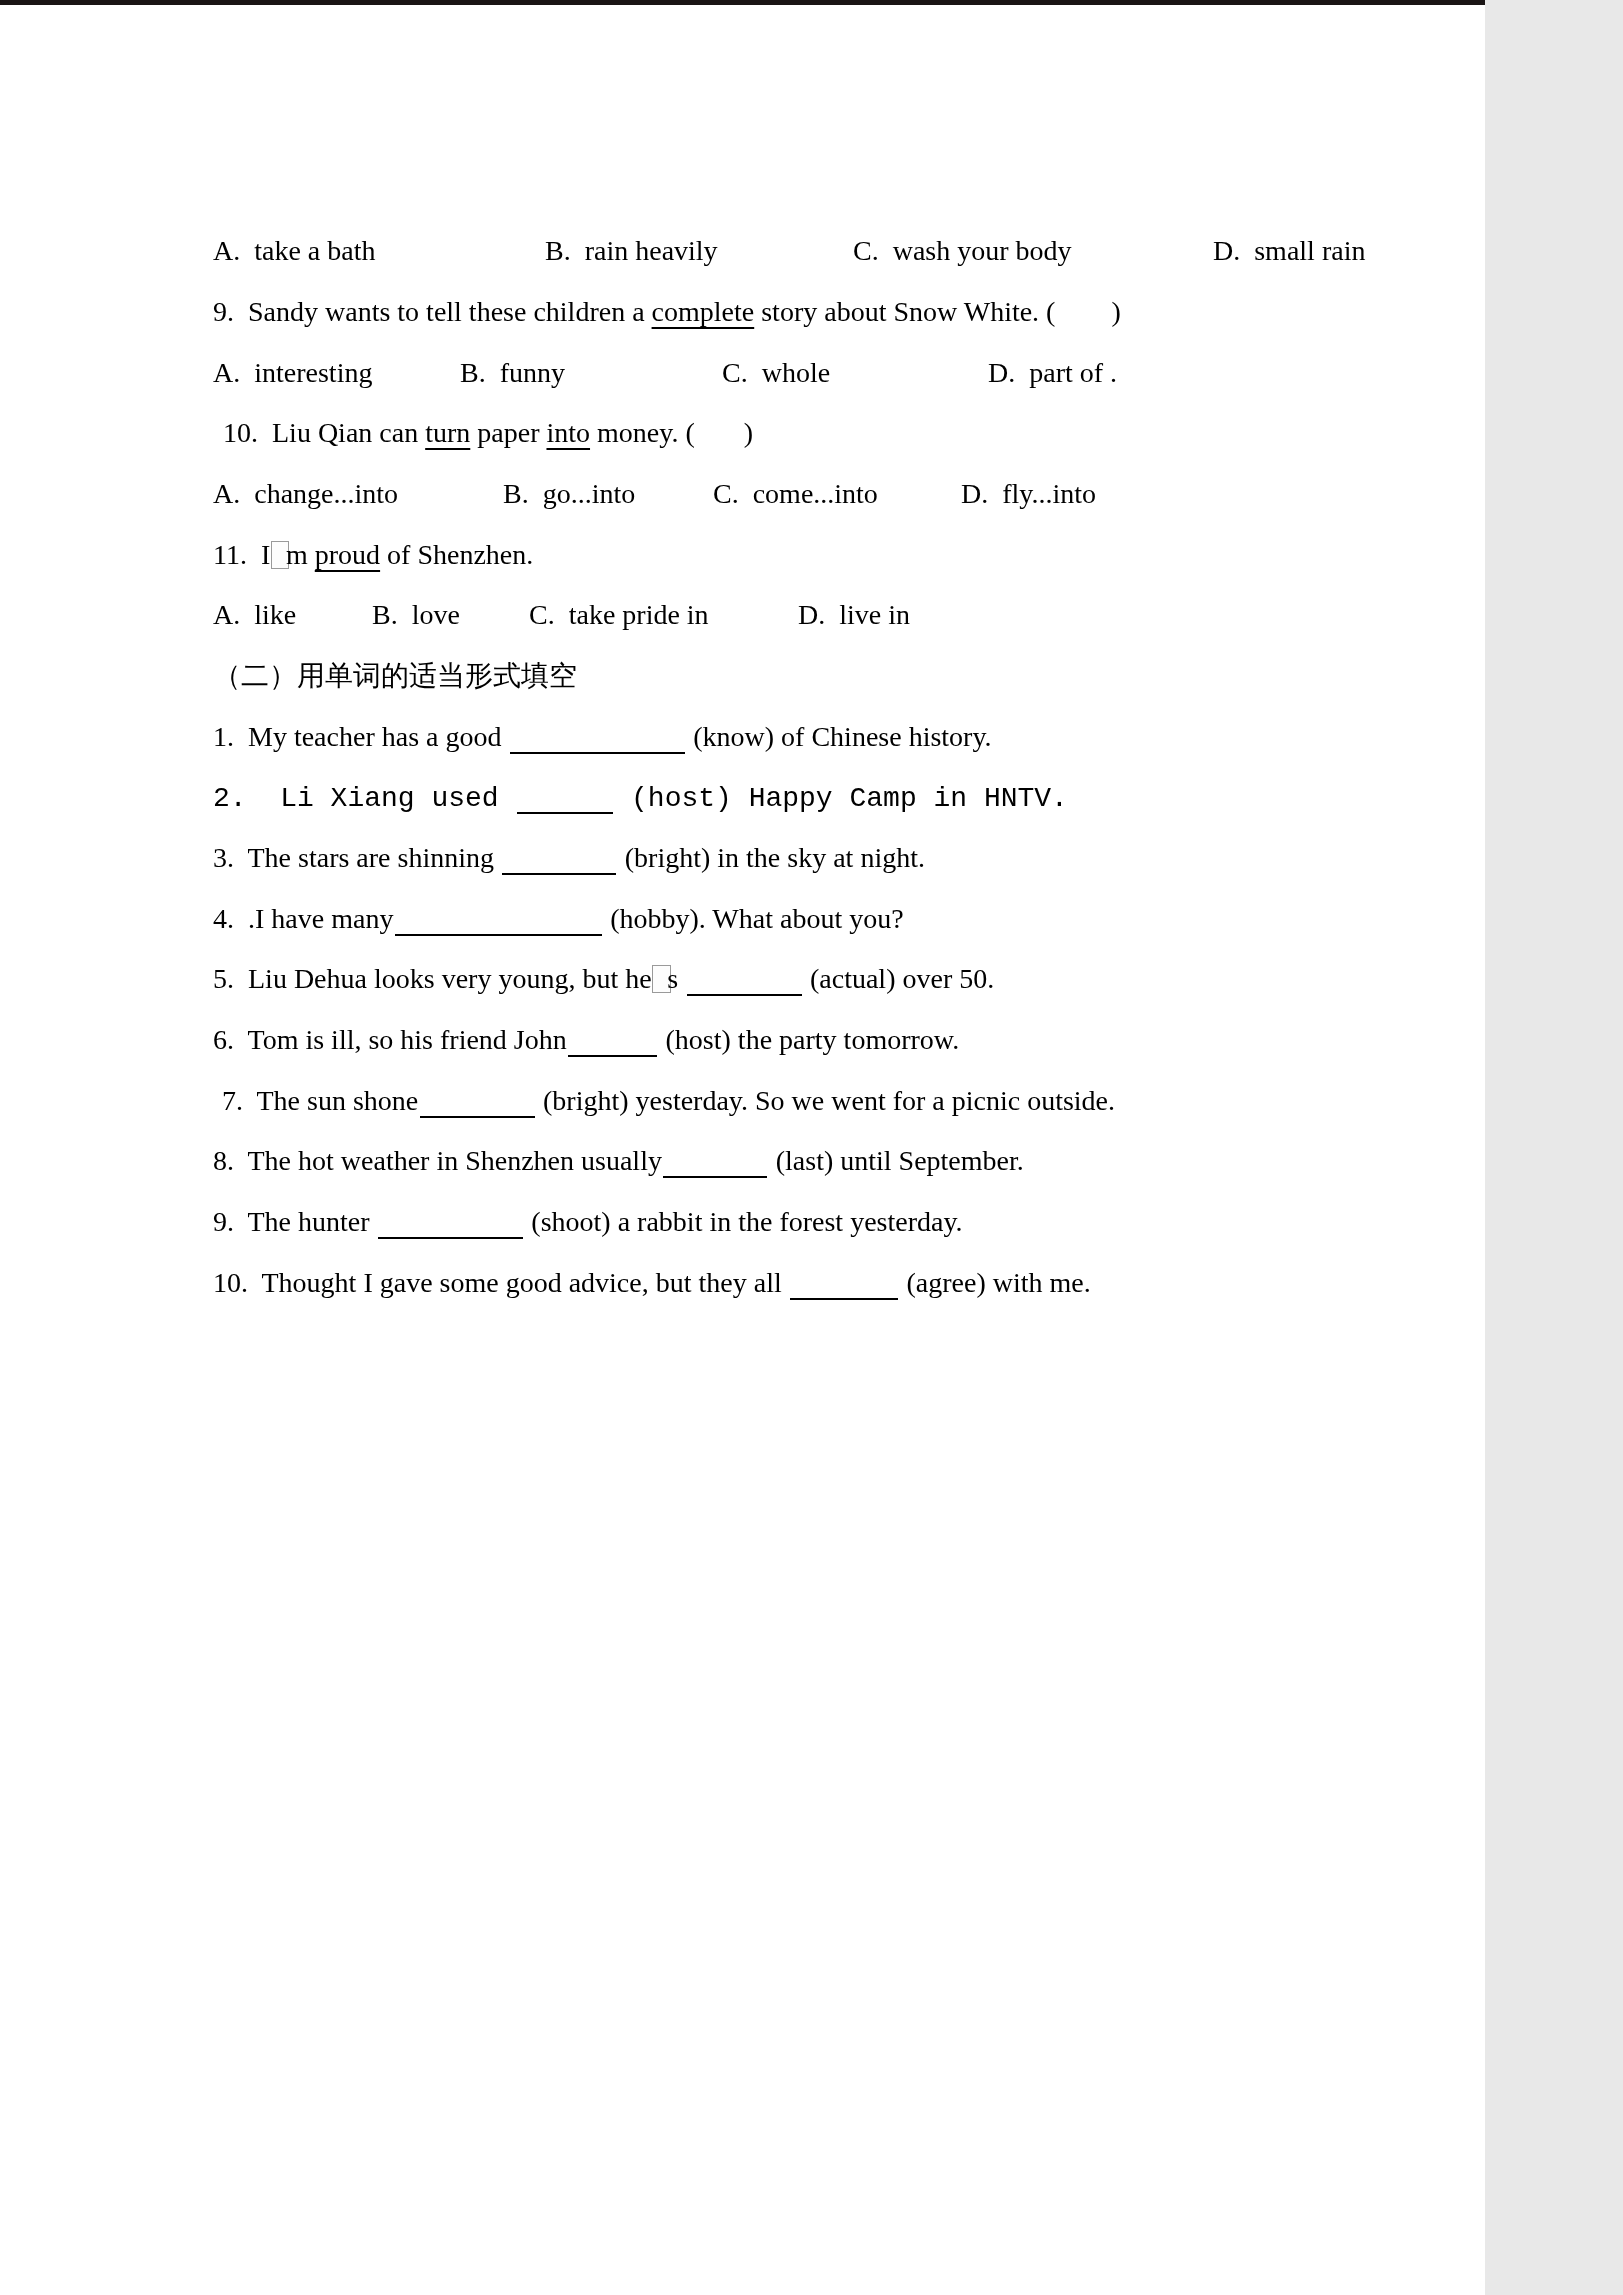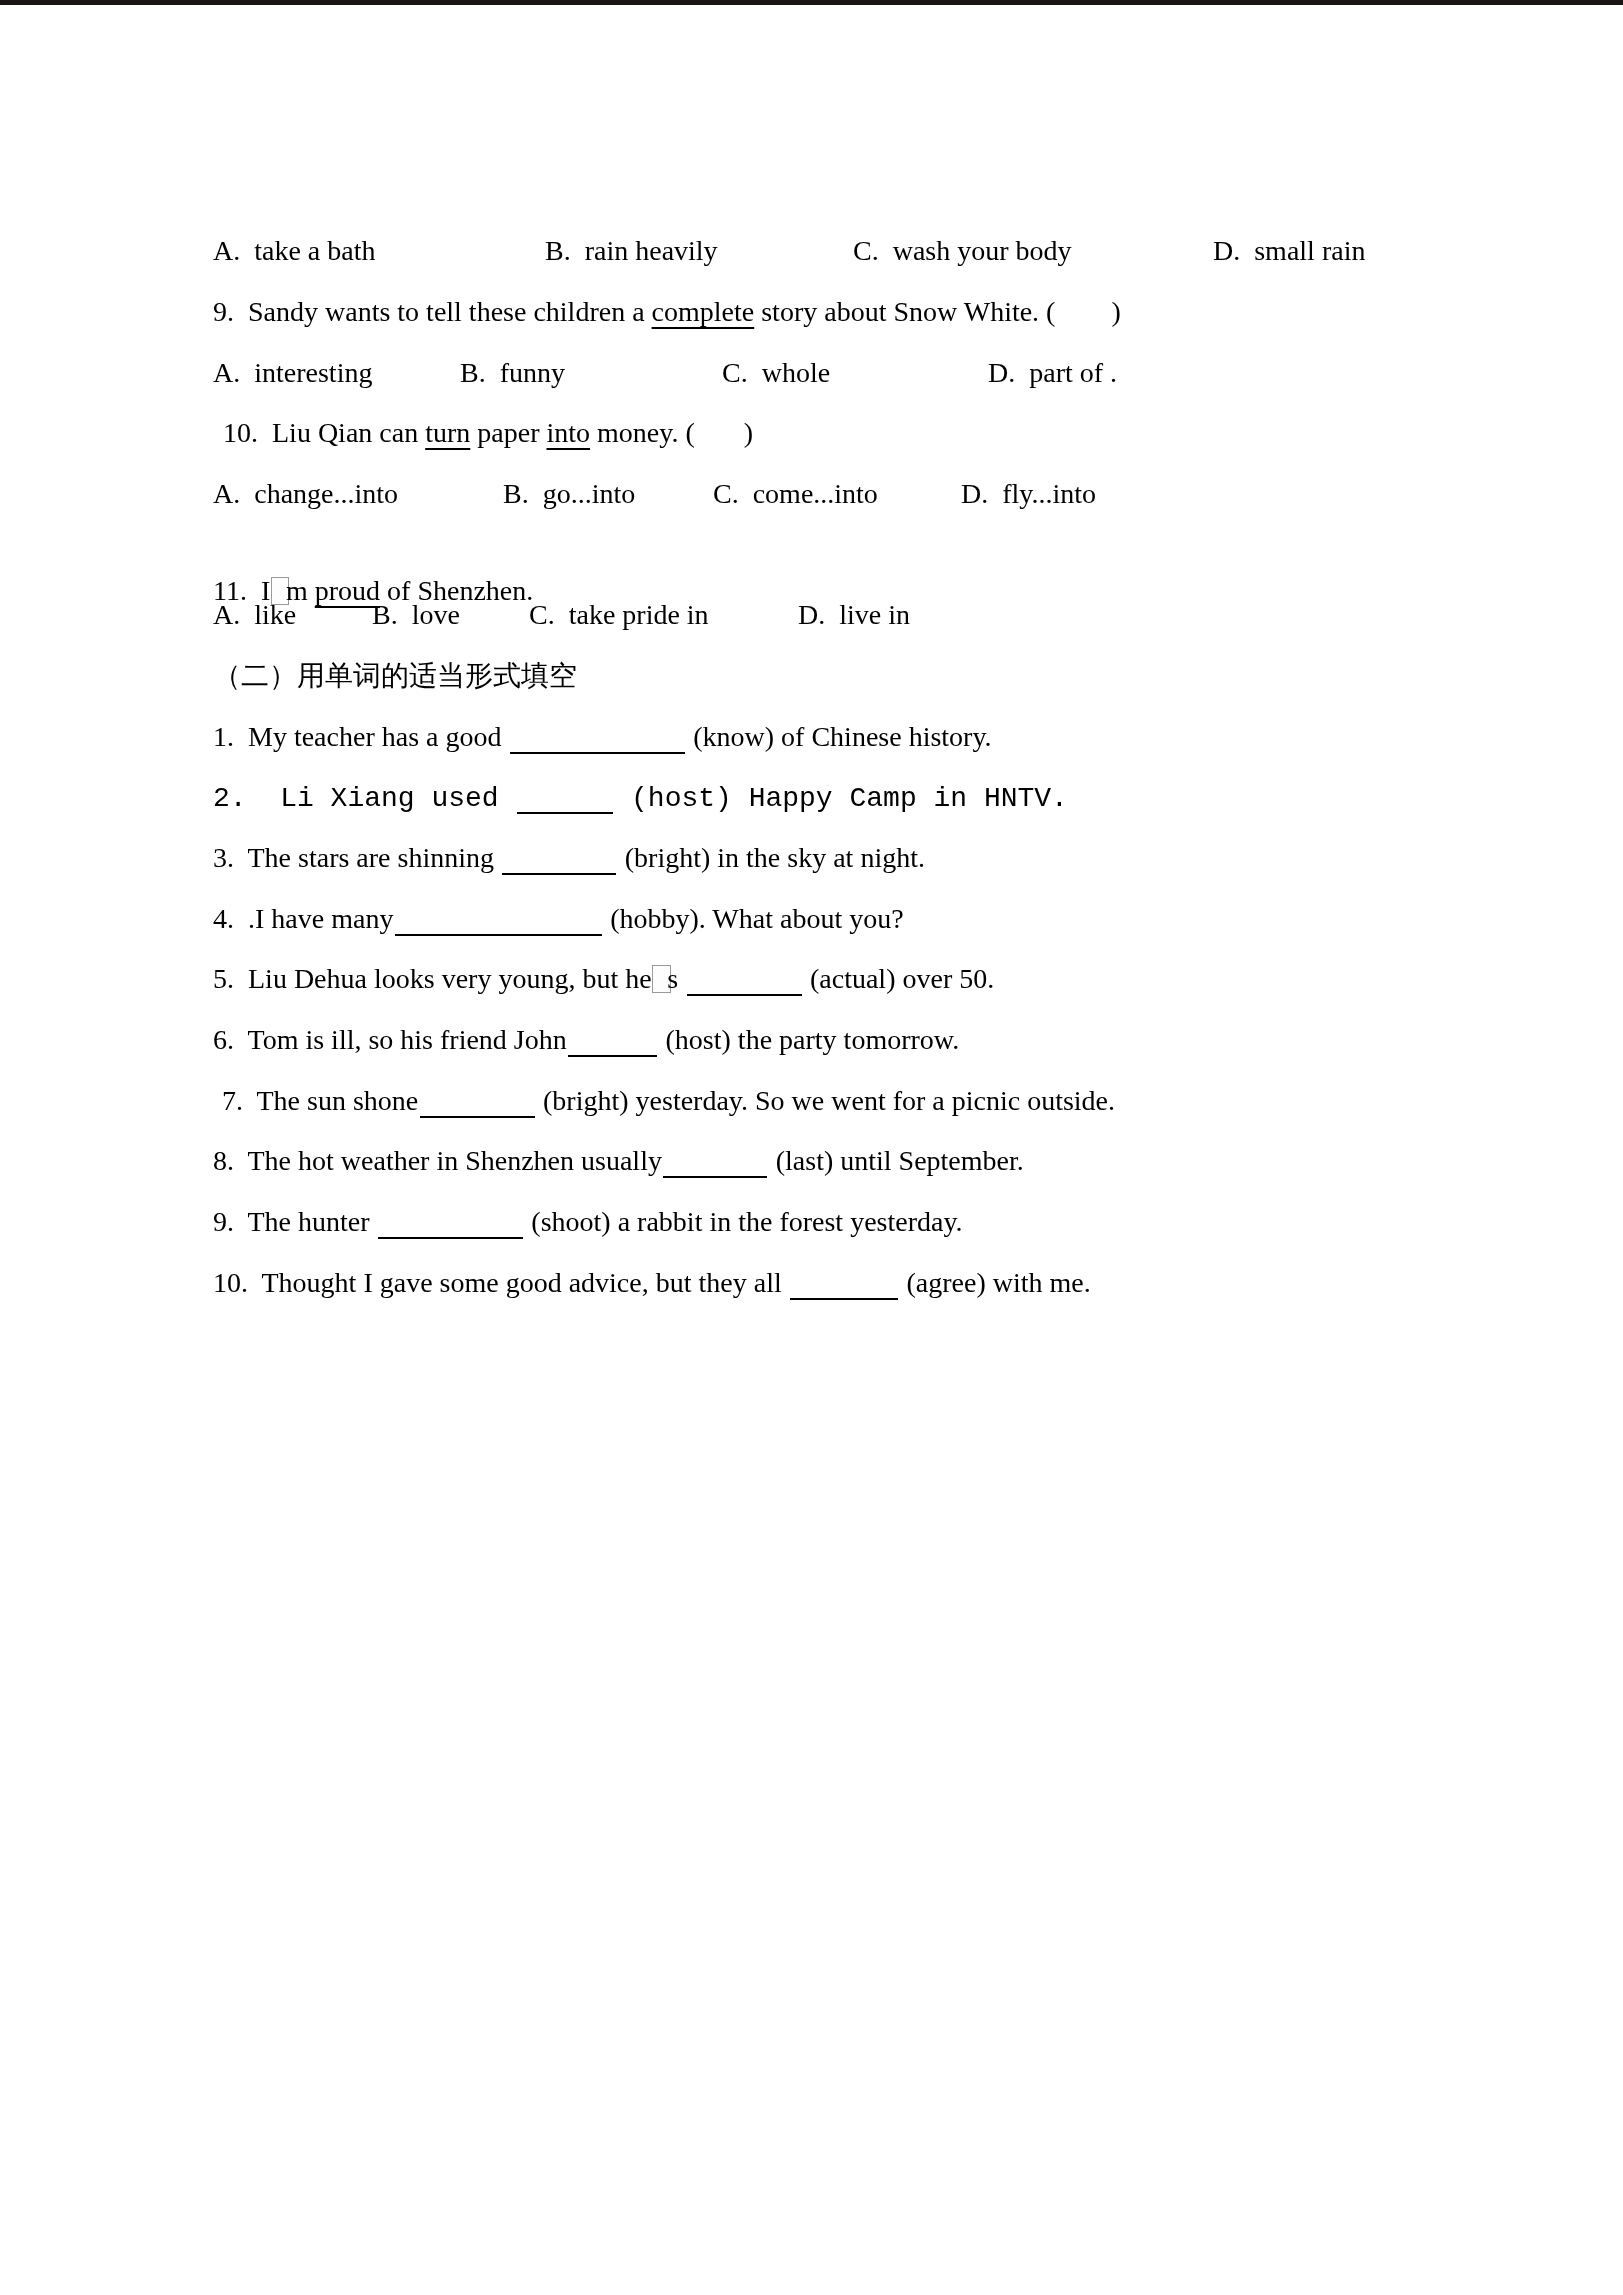--- a/index.html
+++ b/index.html
@@ -1,18 +1,18 @@
 <!DOCTYPE html>
 <html style="font-size:11px"><head>
 <meta charset="utf-8">
 <style>
   html,body{margin:0;padding:0;background:#e8e8e8;}
   #page{
     position:relative;
-    width:1623px;height:2295px;
+    width:1485px;height:2295px;
     background:#ffffff;
     font-family:"Liberation Serif","DejaVu Serif",serif;
     color:#000000;
     overflow:hidden;
   }
   #topbar{
     position:absolute;top:0;left:0;width:100%;height:4.8px;background:#1a1414;
   }
   .line{
     position:absolute;left:0;width:100%;height:41px;
@@ -71,21 +71,21 @@
       <div class="line" style="top: 419px;">
         <span class="item" style="left: 223px;"><span class="run">10.  Liu Qian can </span><span class="run u">turn</span><span class="run"> paper </span><span class="run u">into</span><span class="run"> money. (       )</span></span>
       </div>
       <div class="line" style="top: 480px;">
         <span class="item" style="left: 213px;"><span class="run">A.  change...into</span></span>
         <span class="item" style="left: 503px;"><span class="run">B.  go...into</span></span>
         <span class="item" style="left: 713px;"><span class="run">C.  come...into</span></span>
         <span class="item" style="left: 961px;"><span class="run">D.  fly...into</span></span>
       </div>
       <div class="line" style="top: 541px;">
-        <span class="item" style="left: 213px; margin-top: 36px;"><span class="run">11.  I</span><span class="tofu"></span><span class="run">m </span><span class="run u">proud</span><span class="run"> of Shenzhen.</span></span>
+        <span class="item" style="left: 213px;"><span class="run">11.  I</span><span class="tofu"></span><span class="run">m </span><span class="run u">proud</span><span class="run"> of Shenzhen.</span></span>
       </div>
       <div class="line" style="top: 601px;">
         <span class="item" style="left: 213px;"><span class="run">A.  like</span></span>
         <span class="item" style="left: 372px;"><span class="run">B.  love</span></span>
         <span class="item" style="left: 529px;"><span class="run">C.  take pride in</span></span>
         <span class="item" style="left: 798px;"><span class="run">D.  live in</span></span>
       </div>
       <div class="line" style="top: 662px;">
         <span class="item" style="left: 213px;"><span class="run">（二）用单词的适当形式填空</span></span>
       </div>

